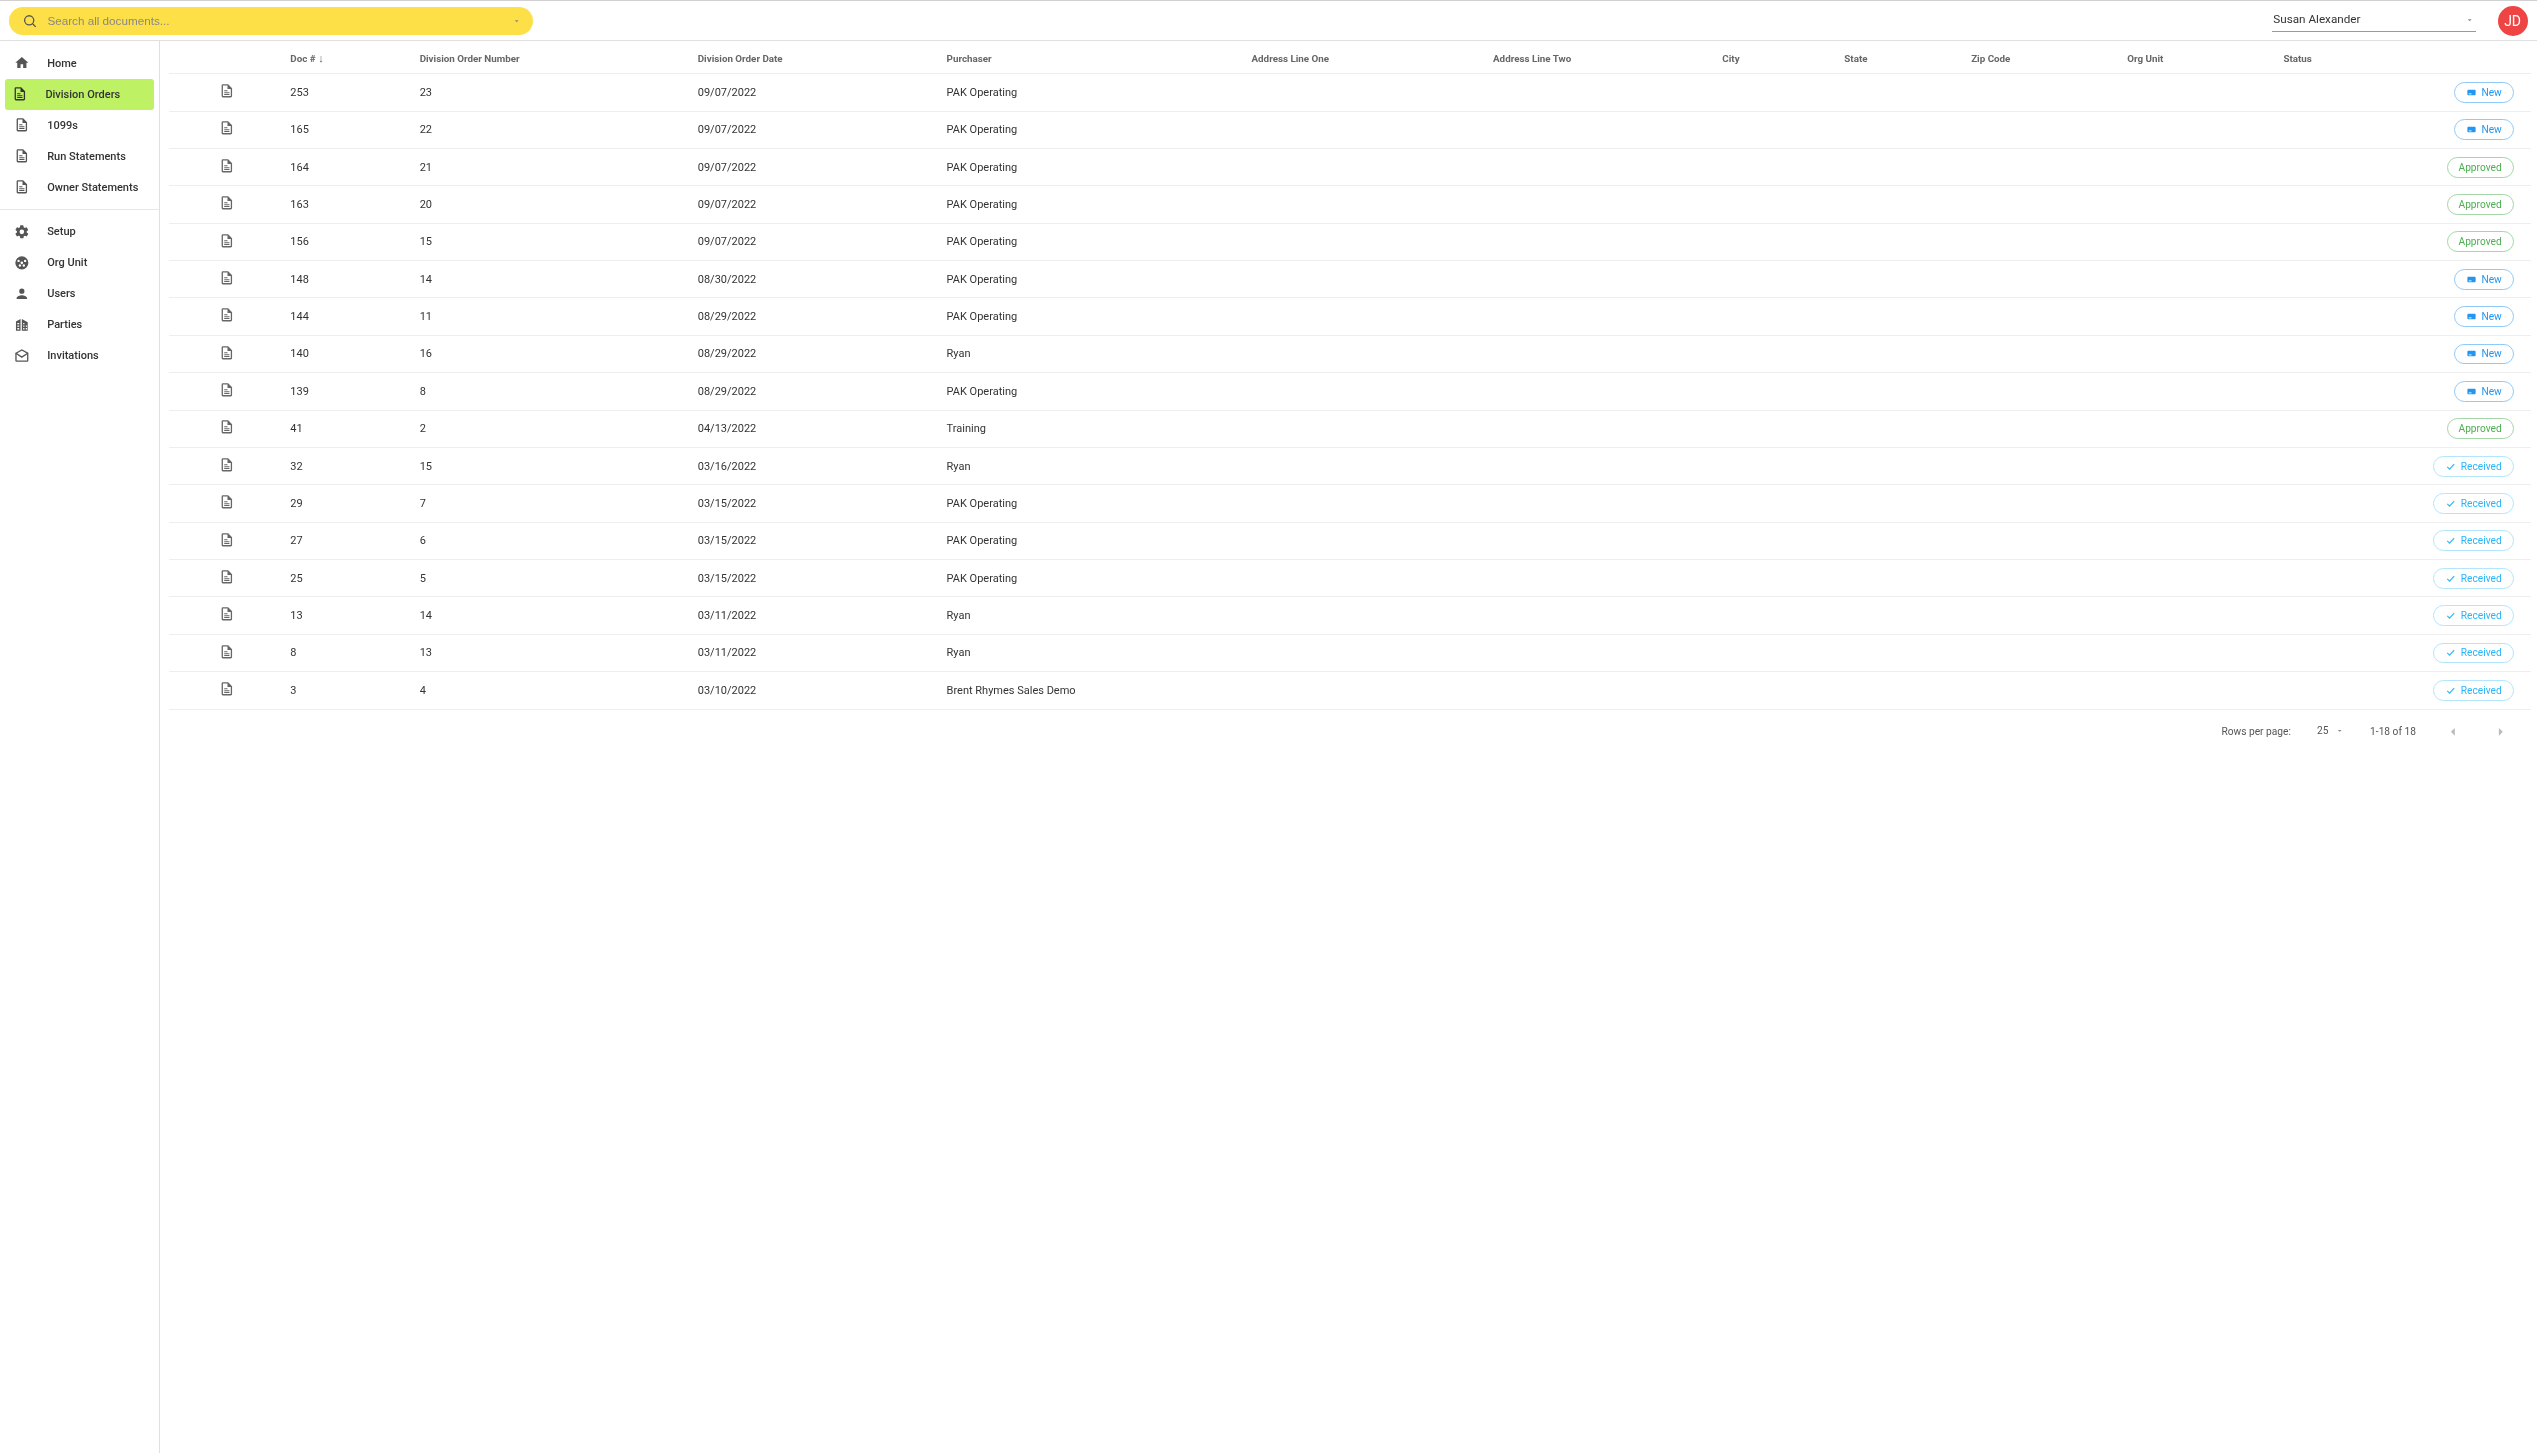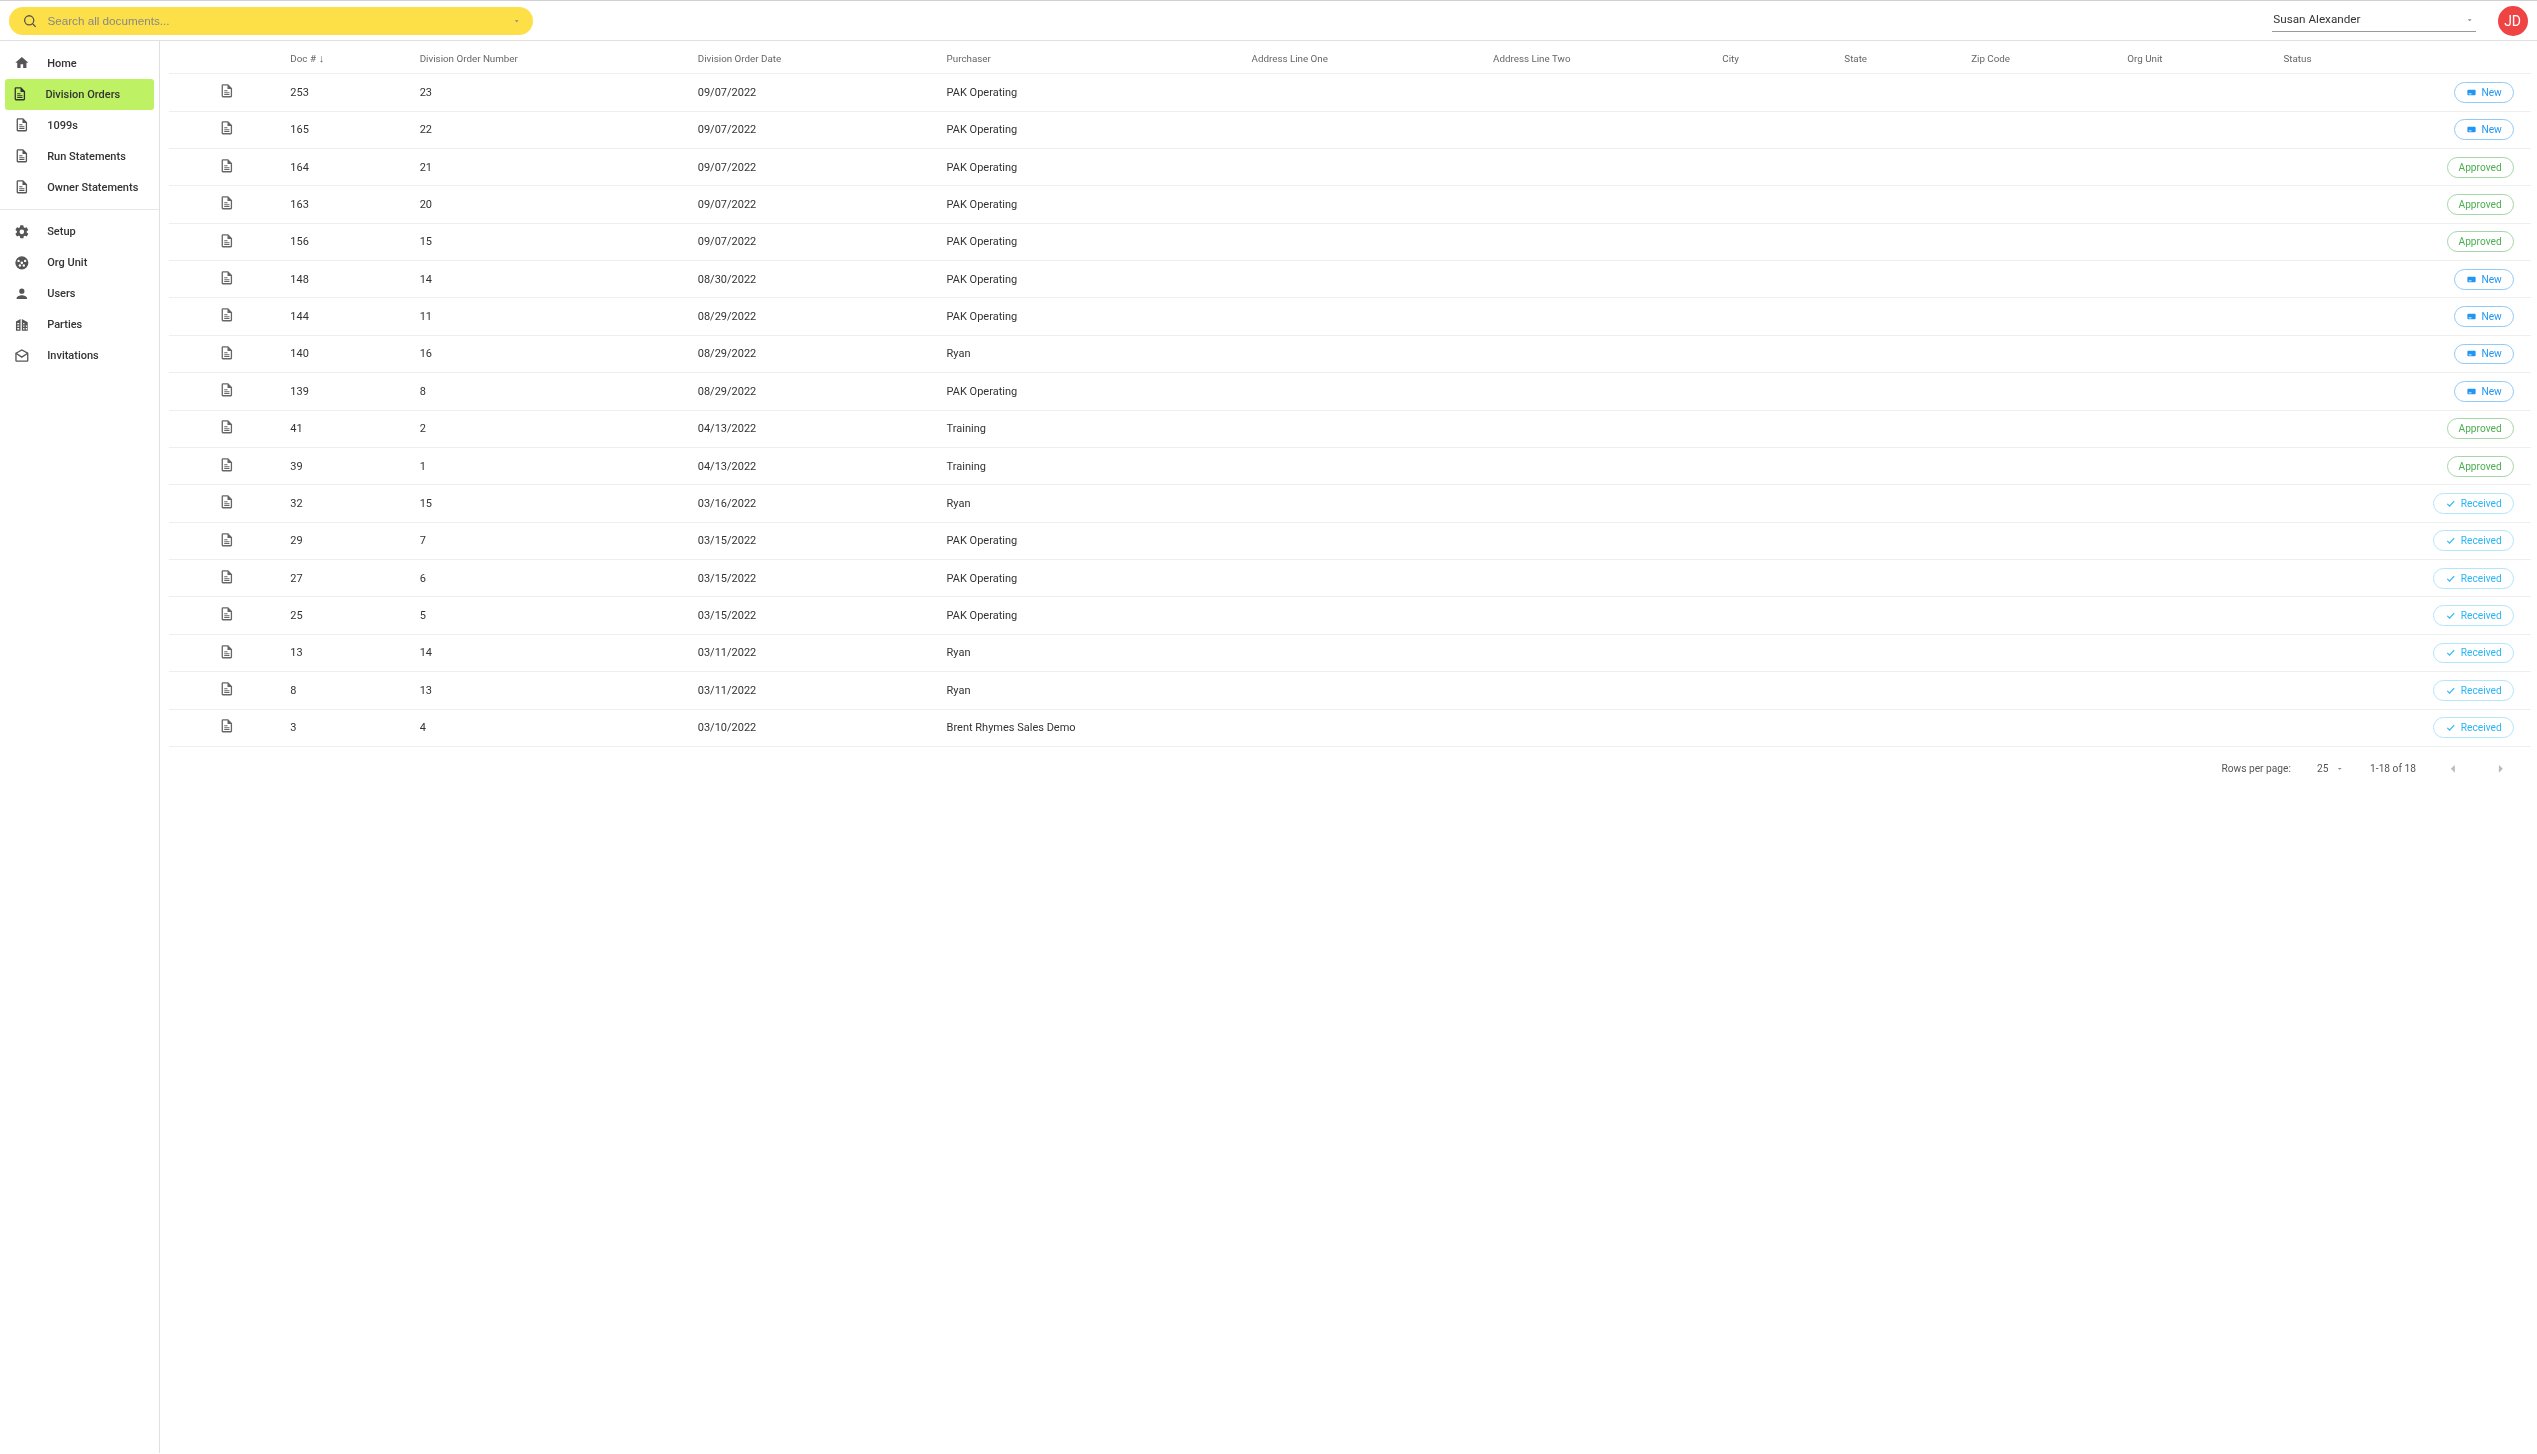--- a/index.html
+++ b/index.html
@@ -16,21 +16,21 @@
 .avatar { width: 30px; height: 30px; border-radius: 50%; background: #ef4444; color: #fff; display: flex; align-items: center; justify-content: center; font-weight: 400; font-size: 14px; margin-left: 9.4px; }
 .layout { display: flex; height: calc(100vh - 42px); }
 .sidebar { width: 160px; border-right: 0.8px solid #e0e0e0; padding-top: 6.3px; flex-shrink: 0; }
 .nav-item { display: flex; align-items: center; height: 31px; padding: 0 9.4px 0 12.5px; cursor: pointer; font-size: 11px; color: #333; font-weight: 500; }
 .nav-item.active { background: #bef264; border-radius: 3.1px; margin: 0 4.7px; padding-left: 6px; }
 .nav-item .icon { width: 19px; height: 19px; margin-right: 15.7px; color: #555; display: flex; align-items: center; justify-content: center; }
 .nav-item.active .icon { color: #333; }
 .nav-divider { height: 0.8px; background: #e8e8e8; margin: 6.3px 0; }
 .main { flex: 1; overflow: auto; padding: 0 6.3px 0 9.4px; }
 .table { width: 100%; border-collapse: collapse; }
-.table th { text-align: left; font-size: 9.8px; font-weight: 400; color: #666; padding: 11px 6.3px 7.8px 6.3px; white-space: nowrap; }
+.table th { text-align: left; font-size: 9.8px; font-weight: 700; color: #666; padding: 11px 6.3px 7.8px 6.3px; white-space: nowrap; }
 .table td { padding: 7.8px 6.3px; border-top: 0.8px solid #eee; font-size: 11px; color: #333; vertical-align: middle; }
 .doc-icon-cell { width: 47px; text-align: center; color: #666; }
 .sort-arrow { font-size: 11px; }
 .chip { display: inline-flex; align-items: center; gap: 4.7px; border-radius: 12.5px; padding: 3.9px 11px; font-size: 10.2px; font-weight: 400; }
 .chip.new { border: 0.8px solid #90caf9; color: #2196f3; }
 .chip.approved { border: 0.8px solid #a5d6a7; color: #4caf50; }
 .chip.received { border: 0.8px solid #b3e5fc; color: #29b6f6; }
 .chip .chip-icon { display: inline-flex; }
 .pagination { display: flex; align-items: center; justify-content: flex-end; gap: 26px; padding: 11px 19px; font-size: 10.2px; color: #555; border-top: 0.8px solid #eee; }
 .pagination .rpp-select { display: inline-flex; align-items: center; gap: 6.3px; cursor: pointer; border-bottom: 0.8px solid transparent; }
@@ -425,40 +425,20 @@
             <td class="status-cell"><span class="chip approved">
                 <span>Approved</span>
               </span></td>
           </tr>
           <tr>
             <td class="doc-icon-cell"><span style="display:inline-flex">
                 <svg width="15.7" height="15.7" viewBox="0 0 24 24" fill="#666">
                   <path d="M14 2H6a2 2 0 0 0-2 2v16a2 2 0 0 0 2 2h12a2 2 0 0 0 2-2V8l-6-6zM6 20V4h7v5h5v11H6zm2-6h8v1.5H8V14zm0 3h8v1.5H8V17zm0-6h5v1.5H8V11z"></path>
                 </svg>
               </span></td>
-            <td>39</td>
-            <td>1</td>
-            <td>04/13/2022</td>
-            <td>Training</td>
-            <td></td>
-            <td></td>
-            <td></td>
-            <td></td>
-            <td></td>
-            <td></td>
-            <td class="status-cell"><span class="chip approved">
-                <span>Approved</span>
-              </span></td>
-          </tr>
-          <tr>
-            <td class="doc-icon-cell"><span style="display:inline-flex">
-                <svg width="15.7" height="15.7" viewBox="0 0 24 24" fill="#666">
-                  <path d="M14 2H6a2 2 0 0 0-2 2v16a2 2 0 0 0 2 2h12a2 2 0 0 0 2-2V8l-6-6zM6 20V4h7v5h5v11H6zm2-6h8v1.5H8V14zm0 3h8v1.5H8V17zm0-6h5v1.5H8V11z"></path>
-                </svg>
-              </span></td>
             <td>32</td>
             <td>15</td>
             <td>03/16/2022</td>
             <td>Ryan</td>
             <td></td>
             <td></td>
             <td></td>
             <td></td>
             <td></td>
             <td></td>

